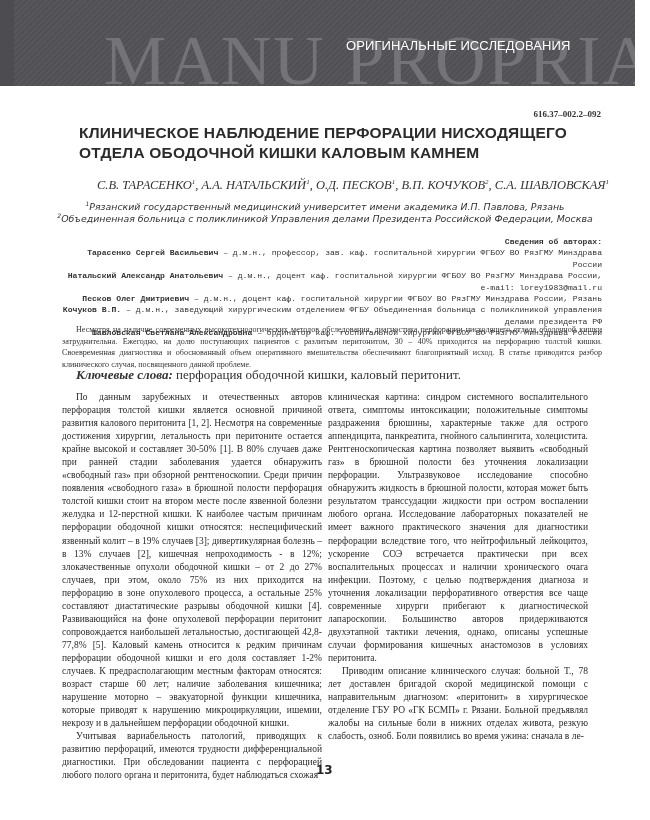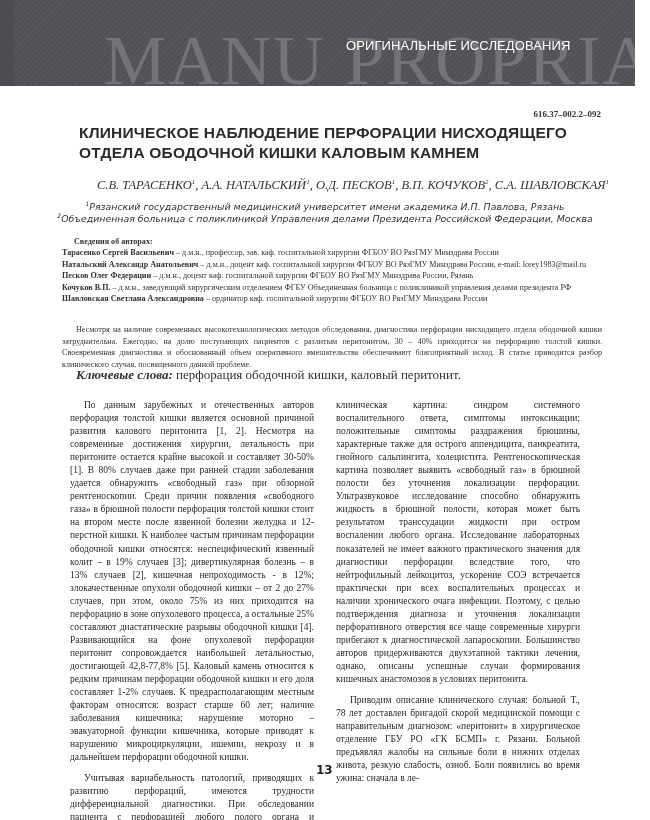--- a/index.html
+++ b/index.html
@@ -33,30 +33,30 @@
   }
   .authors sup { font-size: 7px; }
   .affil {
     position: absolute; left: 0; width: 650px; text-align: center;
     font-family: "DejaVu Sans", sans-serif; font-style: italic; font-size: 9.4px; color: #333;
   }
   .affil sup { font-size: 6px; }
   .affil-1 { top: 200px; }
   .affil-2 { top: 212px; }
 
-  .about { position: absolute; left: 62px; top: 236px; width: 540px; font-family: Liberation Serif, serif; font-size: 8.1px; line-height: 11.4px; color: #333; }
+  .about { position: absolute; left: 62px; top: 236px; width: 540px; font-family: Liberation Mono, monospace; font-size: 8.1px; line-height: 11.4px; color: #333; text-align: right; }
   .about .heading { font-weight: bold; padding-left: 12px; margin-bottom: 0; }
   .about .row b { font-weight: bold; }
 
   .abstract { position: absolute; left: 62px; top: 324px; width: 540px; font-family: "Liberation Serif", serif; font-size: 8.1px; line-height: 11.6px; color: #333; text-align: justify; text-indent: 14px; }
   .keywords { position: absolute; left: 76px; top: 367px; font-family: "Liberation Serif", serif; font-size: 13px; color: #333; }
   .keywords b { font-weight: bold; font-style: italic; }
 
   .col { position: absolute; top: 391px; width: 260px; font-family: "Liberation Serif", serif; font-size: 9.5px; line-height: 13.05px; color: #2a2a2a; text-align: justify; hyphens: auto; }
-  .col p { margin: 8px; text-indent: 14px; }
+  .col p { margin: 0; text-indent: 14px; }
   .col-left { left: 62px; }
   .col-right { left: 328px; }
   .col-right p.cont { text-indent: 0; }
 
   .page-num { position: absolute; left: 316px; top: 763px; font-family: "DejaVu Sans", sans-serif; font-weight: bold; font-size: 12px; color: #222; }
 </style>
 </head>
 <body>
 
 <div class="header-band">
@@ -77,21 +77,21 @@
   <span>С.А. ШАВЛОВСКАЯ</span><sup>1</sup>
 </div>
 
 <div class="affil affil-1"><sup>1</sup><span>Рязанский государственный медицинский университет имени академика И.П. Павлова, Рязань</span></div>
 <div class="affil affil-2"><sup>2</sup><span>Объединенная больница с поликлиникой Управления делами Президента Российской Федерации, Москва</span></div>
 
 <div class="about">
   <div class="heading">Сведения об авторах:</div>
   <div class="row"><b>Тарасенко Сергей Васильевич</b><span> – д.м.н., профессор, зав. каф.  госпитальной хирургии ФГБОУ ВО РязГМУ Минздрава России</span></div>
   <div class="row"><b>Натальский Александр Анатольевич</b><span> – д.м.н., доцент каф.  госпитальной хирургии ФГБОУ ВО РязГМУ Минздрава России, e-mail: lorey1983@mail.ru</span></div>
-  <div class="row"><b>Песков Олег Федерации</b><span> – д.м.н., доцент каф.  госпитальной хирургии ФГБОУ ВО РязГМУ Минздрава России, Рязань</span></div>
+  <div class="row"><b>Песков Олег Дмитриевич</b><span> – д.м.н., доцент каф.  госпитальной хирургии ФГБОУ ВО РязГМУ Минздрава России, Рязань</span></div>
   <div class="row"><b>Кочуков В.П.</b><span> – д.м.н., заведующий хирургическим отделением ФГБУ Объединенная больница с поликлиникой управления делами президента РФ</span></div>
   <div class="row"><b>Шавловская Светлана Александровна</b><span> – ординатор каф. госпитальной хирургии ФГБОУ ВО РязГМУ Минздрава России</span></div>
 </div>
 
 <div class="abstract">Несмотря на наличие современных высокотехнологических методов обследования, диагностика перфорации нисходящего отдела ободочной кишки затруднительна. Ежегодно, на долю поступающих пациентов с разлитым перитонитом, 30 – 40% приходится на перфорацию толстой кишки.  Своевременная диагностика и обоснованный объем оперативного вмешательства  обеспечивают благоприятный исход.  В статье приводится разбор клинического случая, посвященного данной проблеме.</div>
 
 <div class="keywords">
   <b>Ключевые слова:</b><span> перфорация ободочной кишки, каловый перитонит.</span>
 </div>
 

